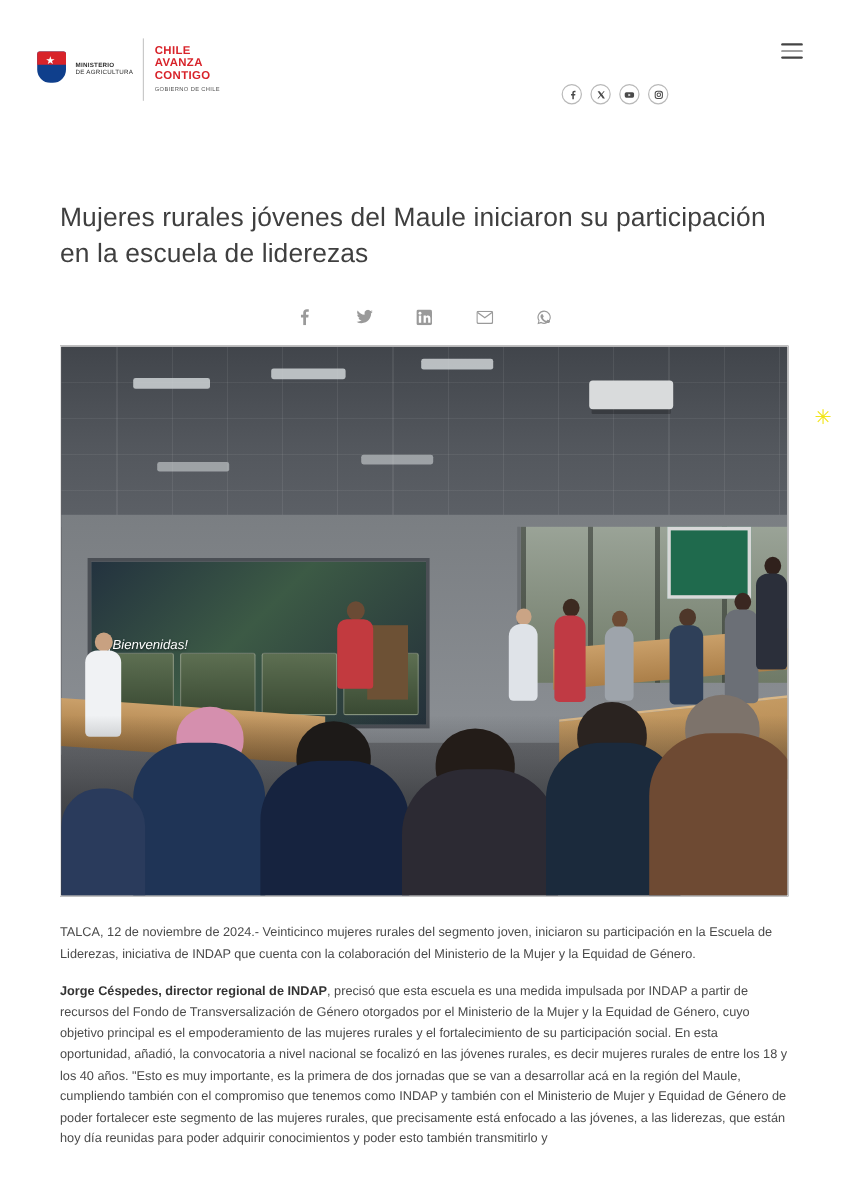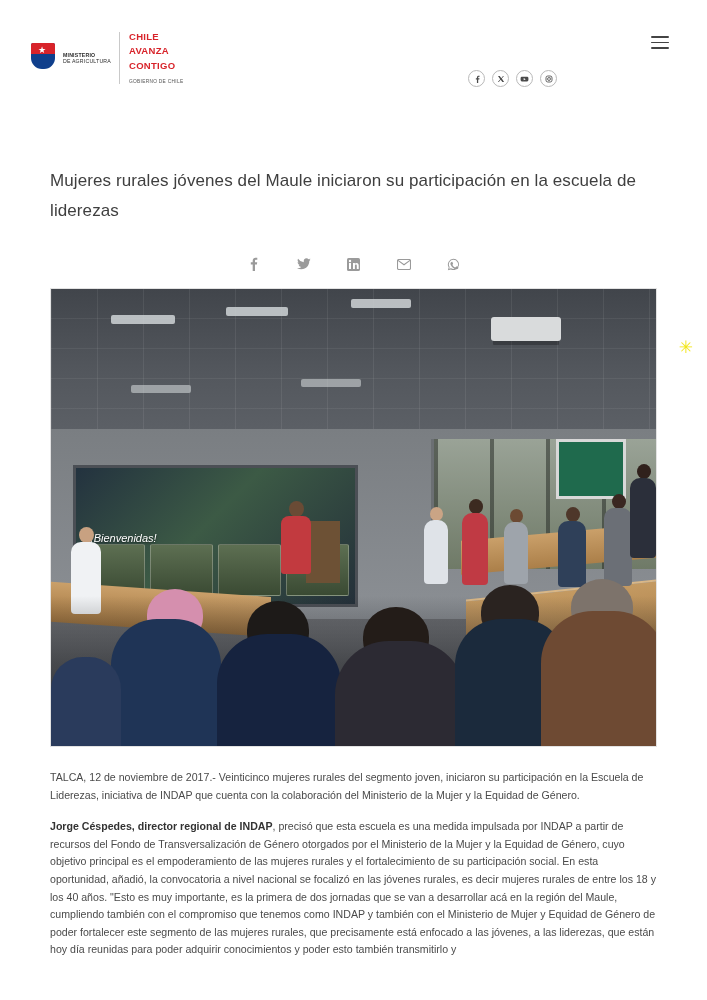--- a/index.html
+++ b/index.html
@@ -76,21 +76,21 @@
     line-height: 6.4px;
     color: #2b2b2b;
     letter-spacing: 0.2px;
     text-transform: uppercase;
     max-width: 52px;
   }
   .ministry-text b { font-weight: bold; }
   .logo-right {
     display: flex;
     flex-direction: column;
-    justify-content: space-between;
+    justify-content: center;
     padding-left: 9px;
   }
   .brand-line {
     font-size: 9.5px;
     font-weight: bold;
     line-height: 10.5px;
     letter-spacing: 0.3px;
     color: #d8232a;
     text-transform: uppercase;
   }
@@ -137,21 +137,21 @@
     color: #4a4a4a;
     font-size: 8px;
     line-height: 1;
     background: #fff;
   }
   .social-top .s-ic svg { display: block; }
 
   
   .article-title {
     margin: 48px 50px 0 50px;
-    font-size: 17px;
+    font-size: 22px;
     line-height: 30px;
     font-weight: normal;
     color: #3f3f3f;
     letter-spacing: 0.1px;
   }
 
   
   .share-row {
     margin-top: 30px;
     display: flex;
@@ -469,20 +469,20 @@
       <div class="backhead" style="left:404px; top:330px; width:112px; height:129px; background:#1b2a3c; border-radius:46px 46px 0 0;"></div>
       <div class="backhead" style="left:520px; top:290px; width:62px; height:56px; background:#7d736b;"></div>
       <div class="backhead" style="left:490px; top:322px; width:125px; height:137px; background:#6e4a33; border-radius:52px 52px 0 0;"></div>
       <div class="backhead" style="left:0px;   top:368px; width:70px;  height:91px; background:#2a3b5c; border-radius:32px 32px 0 0;"></div>
     </div>
     <div class="sparkle">✳</div>
   </div>
 
   <div class="article-body">
     <p>
-      <span>TALCA, 12 de noviembre de 2017.- Veinticinco mujeres rurales del segmento joven, iniciaron su participación en la Escuela de Liderezas, iniciativa de INDAP que cuenta con la colaboración del Ministerio de la Mujer y la Equidad de Género.</span>
+      <span>TALCA, 12 de noviembre de 2024.- Veinticinco mujeres rurales del segmento joven, iniciaron su participación en la Escuela de Liderezas, iniciativa de INDAP que cuenta con la colaboración del Ministerio de la Mujer y la Equidad de Género.</span>
     </p>
     <p>
       <b>Jorge Céspedes, director regional de INDAP</b><span>, precisó que esta escuela es una medida impulsada por INDAP a partir de recursos del Fondo de Transversalización de Género otorgados por el Ministerio de la Mujer y la Equidad de Género, cuyo objetivo principal es el empoderamiento de las mujeres rurales y el fortalecimiento de su participación social. En esta oportunidad, añadió, la convocatoria a nivel nacional se focalizó en las jóvenes rurales, es decir mujeres rurales de entre los 18 y los 40 años.   "Esto es muy importante, es la primera de dos jornadas que se van a desarrollar acá en la región del Maule, cumpliendo también con el compromiso que tenemos como INDAP y también con el Ministerio de Mujer y Equidad de Género de poder fortalecer este segmento de las mujeres rurales, que precisamente está enfocado a las jóvenes, a las liderezas, que están hoy día reunidas para poder adquirir conocimientos y poder esto también transmitirlo y</span>
     </p>
   </div>
 
 </div>
 
 </body></html>

